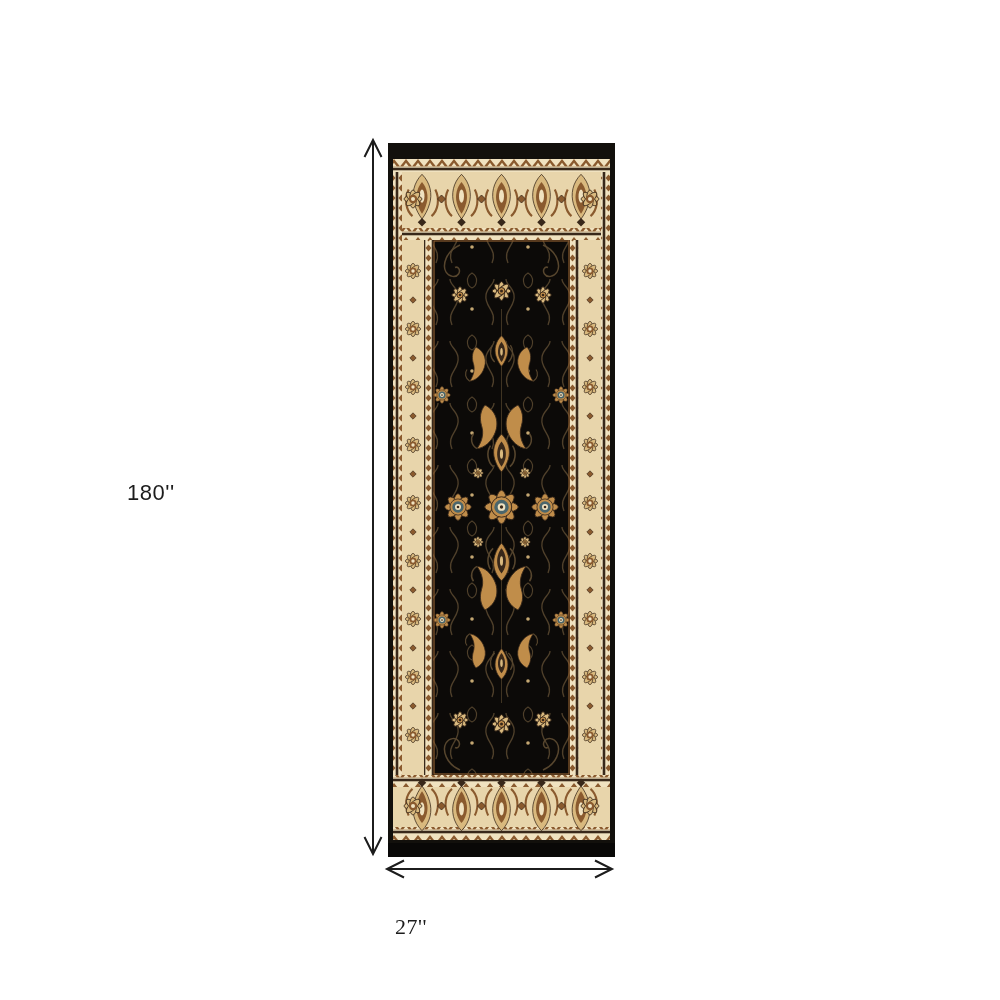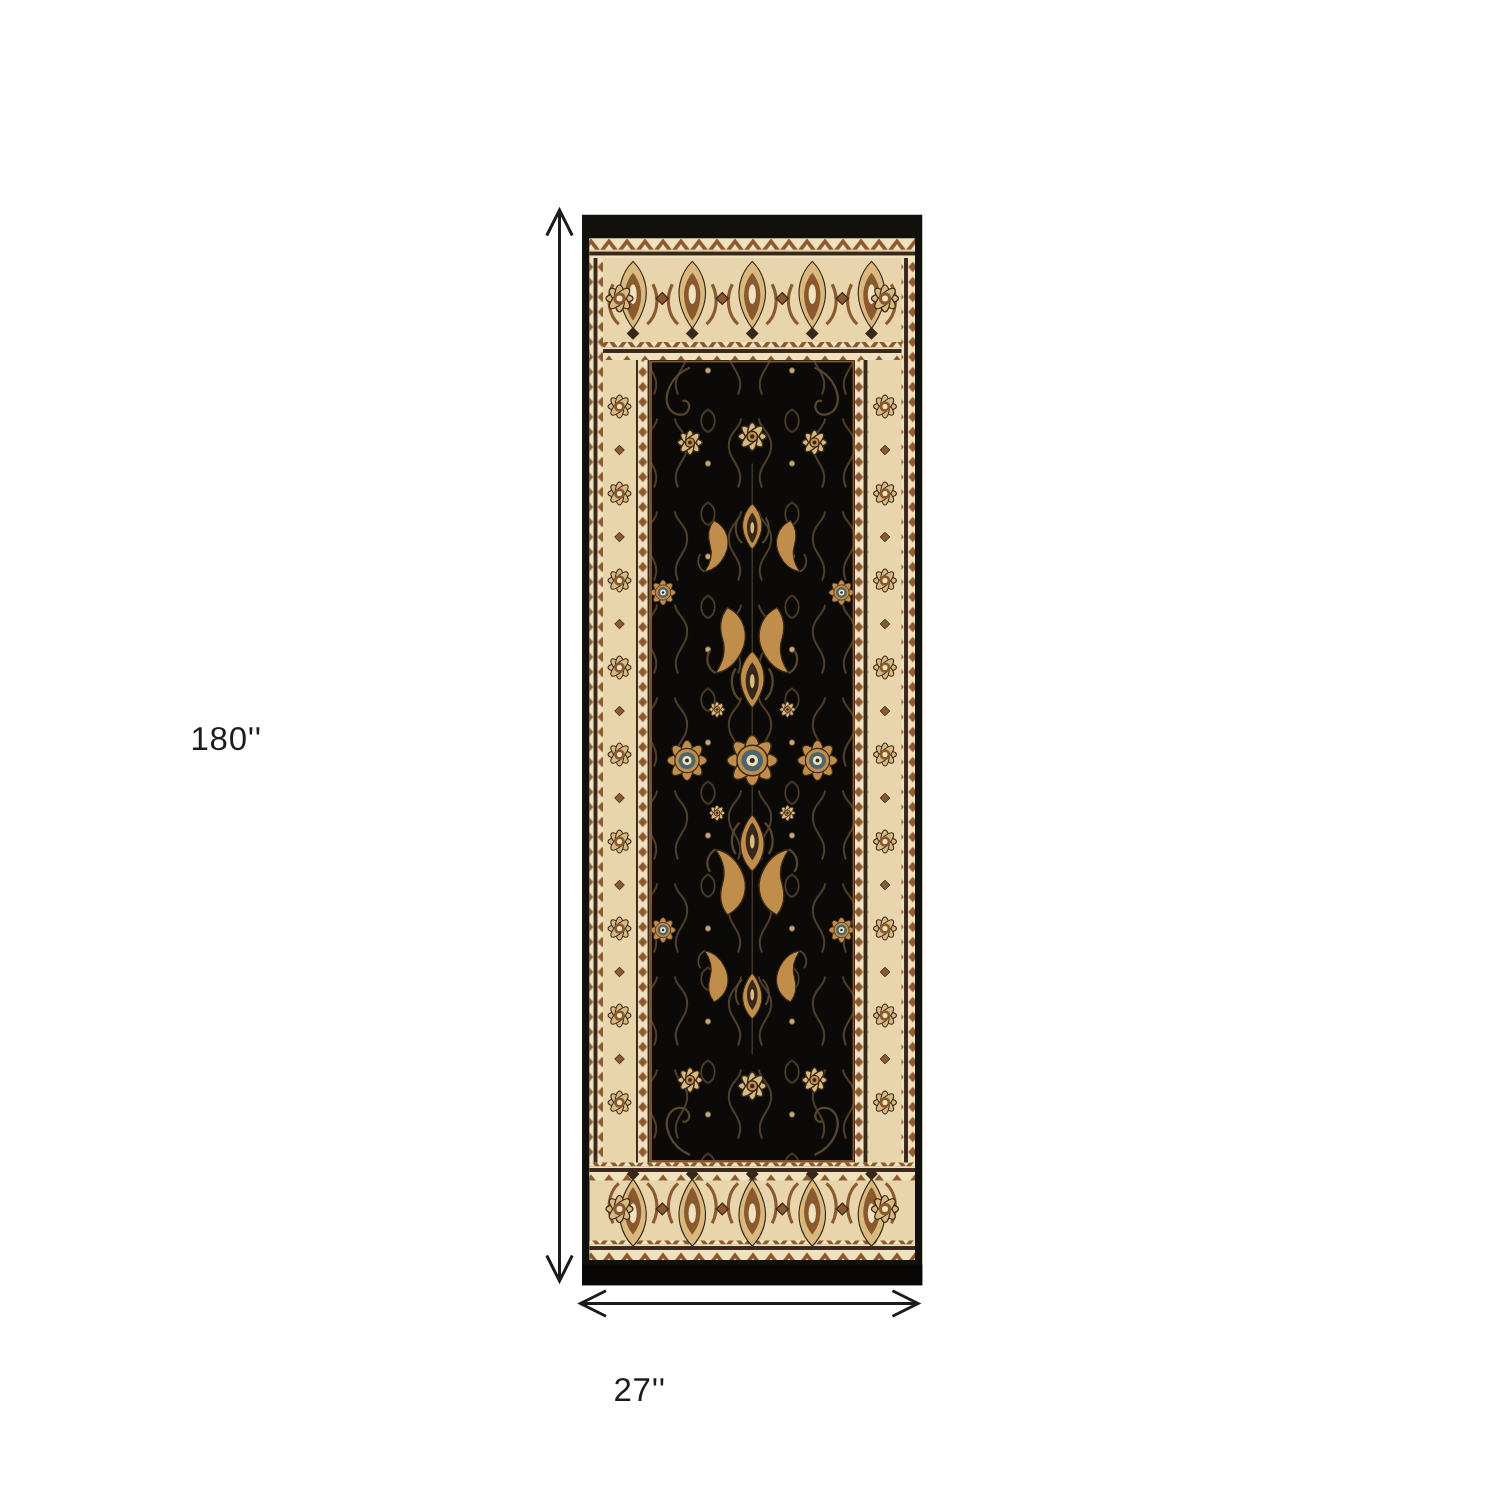--- a/index.html
+++ b/index.html
@@ -9,21 +9,21 @@
     font-family:"Liberation Sans", sans-serif;
   }
   .stage{position:absolute;inset:0;}
   .rug-svg{position:absolute;left:388px;top:143px;width:227px;height:714px;}
   .anno-svg{position:absolute;left:0;top:0;width:1000px;height:1000px;pointer-events:none;}
   .dim-label{
     position:absolute;color:var(--annotation,#1c1c1c);
     font-size:22px;letter-spacing:0.5px;line-height:1;white-space:nowrap;
   }
   .dim-label.height{left:127px;top:482px;}
-  .dim-label.width{left:409px;top:916px;}
+  .dim-label.width{left:395px;top:916px;font-family:Liberation Serif, serif;}
   
   .c-black{fill:var(--rug_black);}
   .c-field{fill:var(--rug_field);}
   .c-cream{fill:var(--border_cream);}
   .c-creamL{fill:var(--border_cream_light);}
   .c-brown{fill:var(--motif_brown);}
   .c-dark{fill:var(--motif_dark);}
   .c-gold{fill:var(--motif_gold);}
   .c-tan{fill:var(--motif_tan);}
   .c-teal{fill:var(--accent_teal);}

